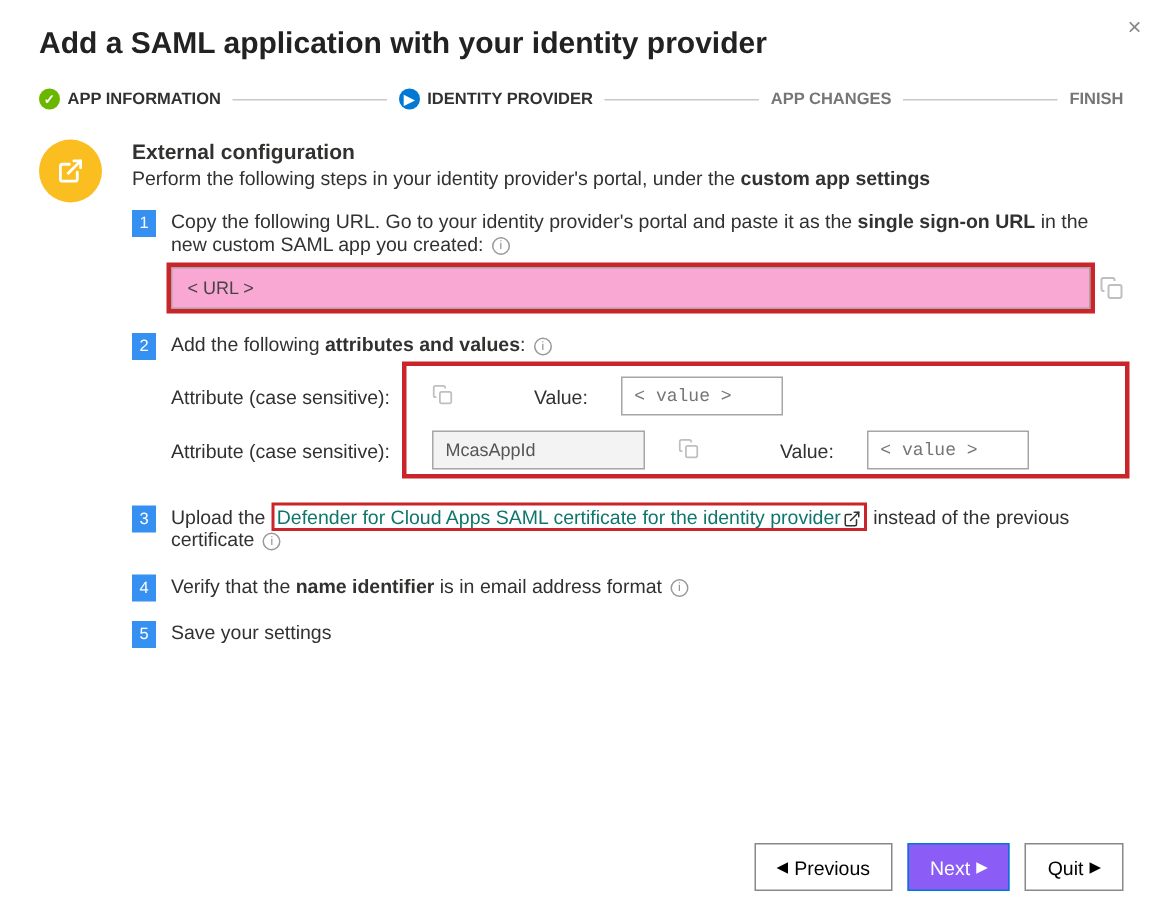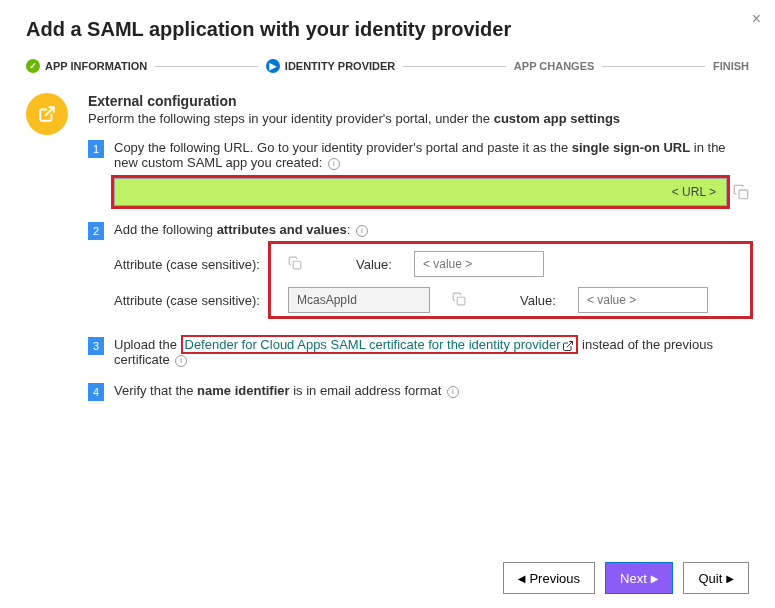--- a/index.html
+++ b/index.html
@@ -92,25 +92,24 @@
     font-size: 8px;
     align-items: center; justify-content: center;
     color: #888;
     vertical-align: middle;
     margin-left: 2px;
   }
   .url-row { display:flex; align-items:center; gap:6px; margin-top:8px; }
   .url-box {
     flex: 1;
     border: 1px solid #a6a6a6;
-    background: #bef264;
+    background: #f9a8d4;
     padding: 6px 10px;
     font-size: 12px;
     color: #444;
-    text-align: right;
   }
   .copy-icon {
     width: 16px; height:16px;
     color: #bfbfbf;
     cursor:pointer;
   }
   .red-outline { outline: 3px solid #c9252b; outline-offset: 0; }
   .attr-row {
     display: flex; align-items: center; gap: 22px;
     margin-top: 10px;
@@ -119,26 +118,27 @@
   .attr-input {
     width: 142px;
     border: 1px solid #a6a6a6;
     padding: 5px 8px;
     font-size: 12px;
     background: #f3f3f3;
     color: #555;
   }
   .val-label { font-size: 13px; margin-left: 30px; }
   .val-input {
-    width: 130px;
+    width: 108px;
     border: 1px solid #a6a6a6;
     padding: 5px 8px;
     font-size: 12px;
     color: #444;
     background: #fff;
+    font-family: Liberation Mono, monospace;
   }
   .attr-block {
     position: relative;
     padding: 4px 6px 8px 0;
   }
   .attr-block .red-box {
     position: absolute;
     border: 3px solid #c9252b;
     top: 4px; bottom: 2px;
     left: 154px;
@@ -279,20 +279,23 @@
                   <path d="M10 14L21 3"></path>
                   <path d="M18 13v6a2 2 0 0 1-2 2H5a2 2 0 0 1-2-2V8a2 2 0 0 1 2-2h6"></path>
                 </svg>
               </span></span><span> instead of the previous certificate </span><span class="info-icon">i</span>
         </li>
 
         <li class="stepitem" data-n="4">
           <span>Verify that the </span><b>name identifier</b><span> is in email address format </span><span class="info-icon">i</span>
         </li>
 
+        <li class="stepitem" data-n="5">
+          <span>Save your settings</span>
+        </li>
 
       </ol>
     </div>
   </div>
 
   <div class="footer">
     <button class="btn">
       <span class="chev">◀</span>
       <span>Previous</span>
     </button>

